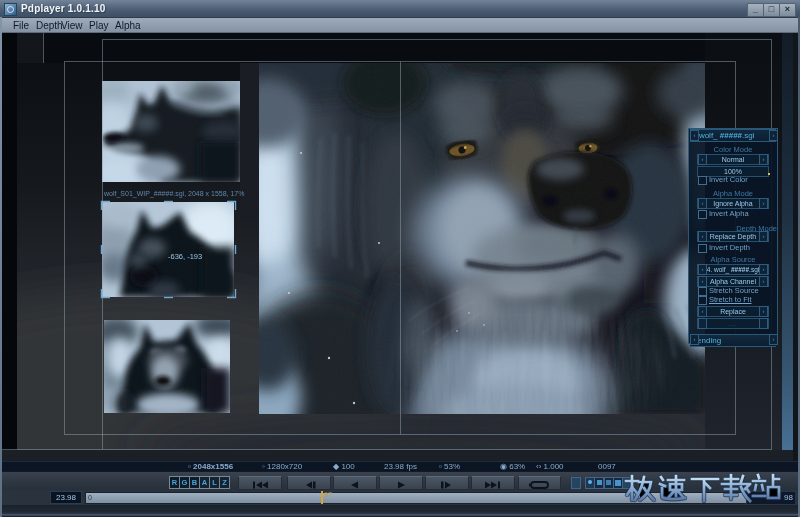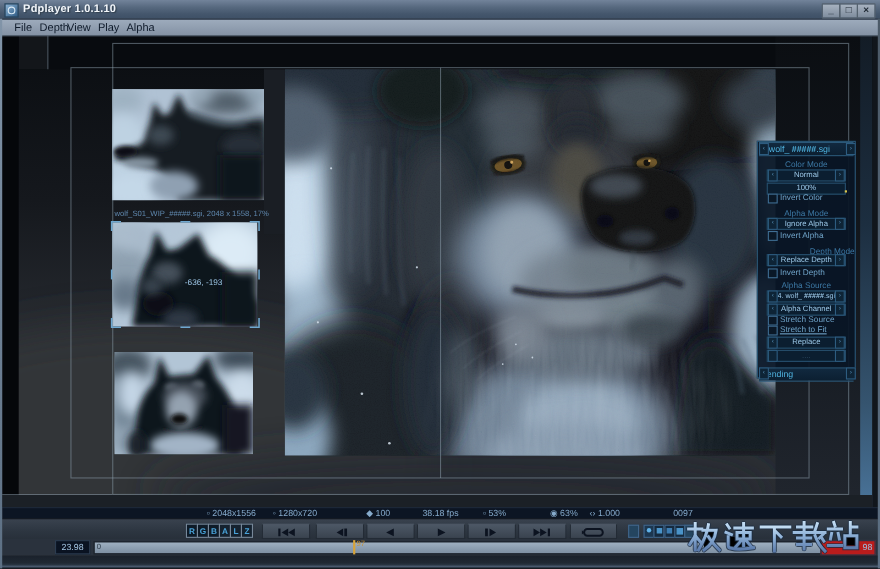--- a/index.html
+++ b/index.html
@@ -36,21 +36,21 @@
   .rgb{position:absolute;top:4px;width:9px;height:11px;background:#15222f;
     border:1px solid #77889a;font-size:7.5px;font-weight:bold;color:#4aa4da;
     text-align:center;line-height:11px;}
   .sq{position:absolute;top:5px;width:8px;height:10px;border:1px solid #41658a;background:#152a3e;}
   #timeline{left:2px;top:490px;width:796px;height:15px;background:#2a323d;}
   #track{left:83px;top:2px;width:660px;height:10px;
     background:linear-gradient(180deg,#9fb0c1 0%,#8a9cae 60%,#7e90a3 100%);
     border:1px solid #1b222b;}
   #fnum{left:48px;top:1px;width:30px;height:11px;background:#0a1322;border:1px solid #2c3c50;
     font-size:8px;color:#a6c8e6;text-align:center;line-height:11px;}
-  #fnum2{left:744px;top:1px;width:46px;height:12px;background:#b91c1c;border:1px solid #26364a;
+  #fnum2{left:744px;top:1px;width:46px;height:12px;background:#0f172a;border:1px solid #26364a;
     font-size:8px;color:#9cc0e0;text-align:right;line-height:12px;padding-right:2px;}
   #bottomstrip{left:0px;top:505px;width:800px;height:12px;
     background:linear-gradient(180deg,#1a212b 0%,#202933 55%,#2a3643 72%,#4e5e72 82%,#2e3c4c 90%,#0e1218 100%);}
   
   #ledge{left:0;top:17px;width:2px;height:500px;background:linear-gradient(180deg,#8194a8,#5d7084);}
   #redge{left:798px;top:17px;width:2px;height:500px;background:linear-gradient(180deg,#4c5a68,#5d7084);}
   
   #panel{left:688px;top:128px;width:90px;height:216px;background:rgba(9,22,38,0.93);
     border:1px solid #2b5878;box-sizing:border-box;}
   .ph{position:absolute;left:1px;width:86px;height:11px;background:linear-gradient(180deg,#11293f,#0c1f31);
@@ -355,28 +355,28 @@
   <div class="abs wbtn" style="left:763px;">□</div>
   <div class="abs wbtn" style="left:779px;">×</div>
   <div class="abs" id="menubar"></div>
   <div class="mi" style="left:13px;">File</div>
   <div class="mi" style="left:36px;">Depth</div>
   <div class="mi" style="left:61px;">View</div>
   <div class="mi" style="left:89px;">Play</div>
   <div class="mi" style="left:115px;">Alpha</div>
 
   <div class="abs" id="statusbar">
-    <span class="st" style="left:186px;">▫ 2048x1556</span>
-    <span class="st" style="left:246px;text-align:center;">◦ 1280x720</span>
+    <span class="st" style="left:186px;font-weight:bold;">▫ 2048x1556</span>
+    <span class="st" style="left:260px;text-align:center;">◦ 1280x720</span>
     <span class="st" style="left:331px;">◆ 100</span>
-    <span class="st" style="left:382px;">38.18 fps</span>
+    <span class="st" style="left:382px;">23.98 fps</span>
     <span class="st" style="left:437px;">▫ 53%</span>
     <span class="st" style="left:498px;">◉ 63%</span>
     <span class="st" style="left:534px;">‹› 1.000</span>
-    <span class="st" style="left:596px;margin-left:14px;">0097</span>
+    <span class="st" style="left:596px;">0097</span>
   </div>
   <div class="abs" id="controls">
     <div class="rgb" style="left:167px;background:#0e1b28;">R</div>
     <div class="rgb" style="left:177px;background:#0e1b28;">G</div>
     <div class="rgb" style="left:187px;background:#0e1b28;">B</div>
     <div class="rgb" style="left:197px;">A</div>
     <div class="rgb" style="left:207px;">L</div>
     <div class="rgb" style="left:217px;">Z</div>
     <div class="pbtn" style="left:236px;"><svg width="42" height="12" viewBox="0 0 42 12">
           <g fill="#0c1320">

